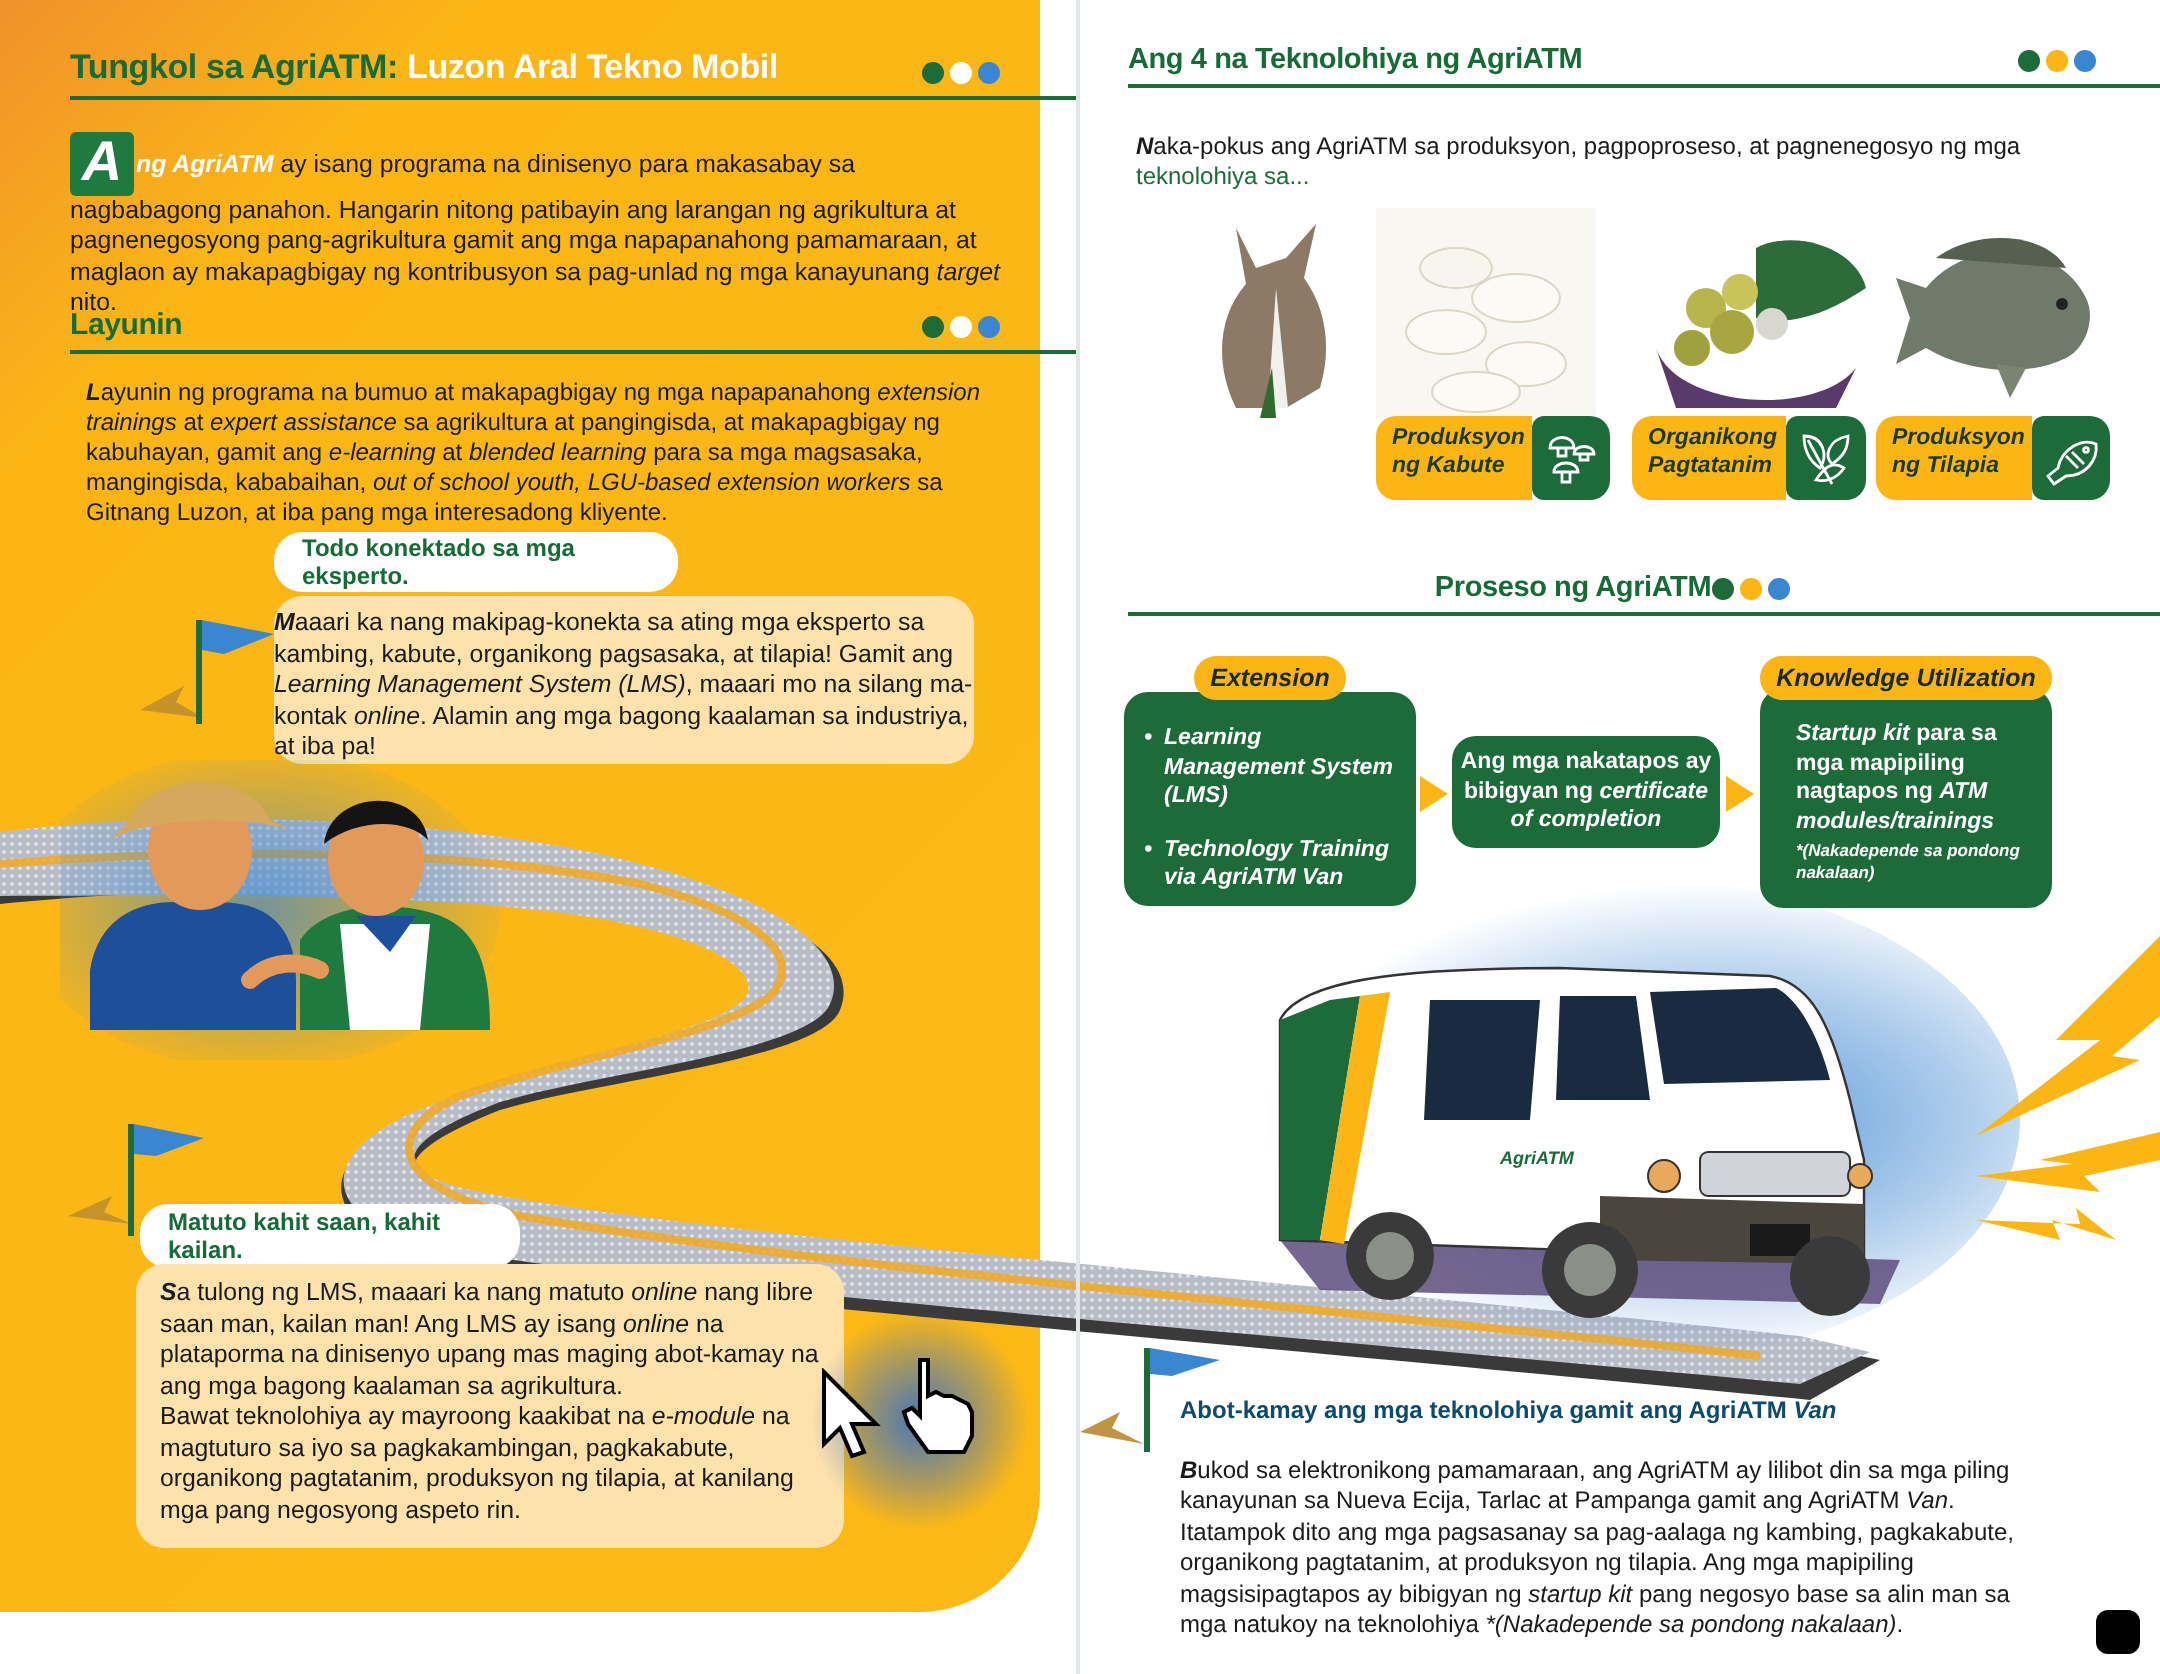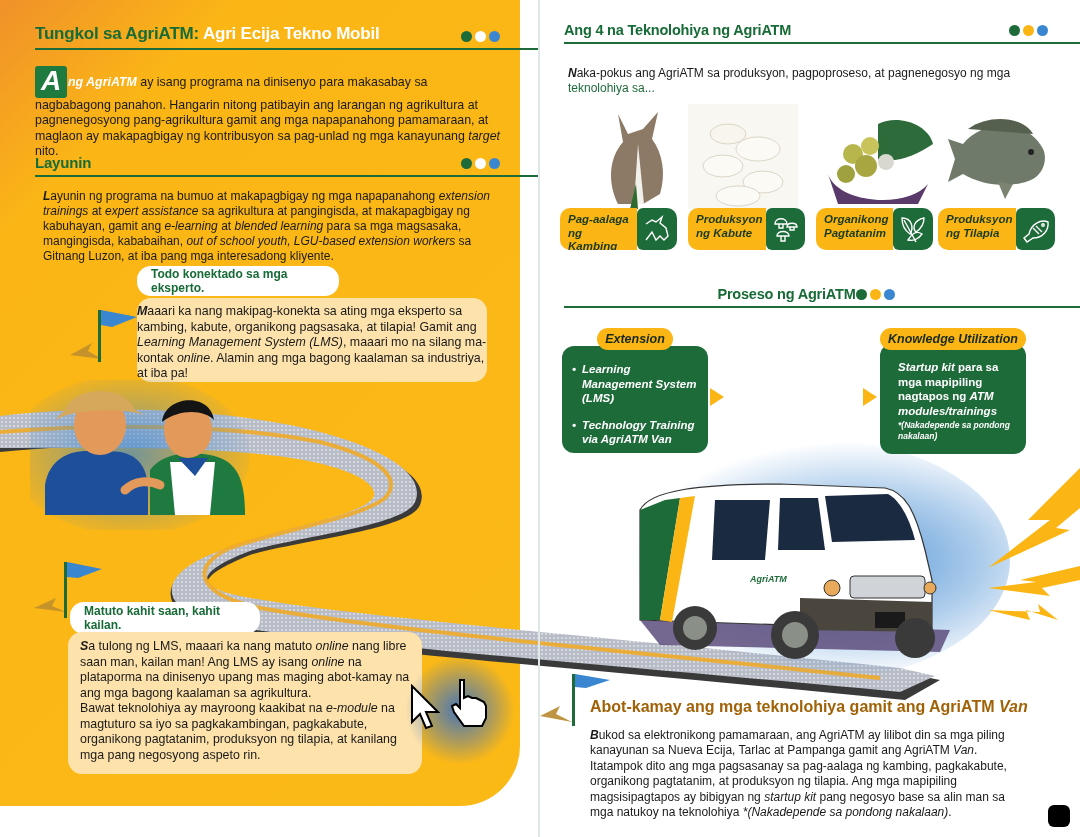--- a/index.html
+++ b/index.html
@@ -51,21 +51,21 @@
       </pattern>
     </defs>
     <path d="M0,40 C80,30 200,30 300,52 C400,75 430,100 420,125 C410,150 300,160 250,175 C200,195 190,210 240,220 C340,240 600,260 900,292 L940,300 L905,320 C600,290 340,270 230,252 C160,240 150,200 210,178 C280,150 370,140 380,118 C385,100 340,80 270,72 C190,62 80,64 0,72 Z" fill="#3a3a3a"></path>
     <path d="M0,36 C80,26 200,26 300,47 C400,70 425,100 415,122 C405,146 300,156 250,171 C200,190 190,206 240,216 C340,236 600,256 900,288 L935,296 L900,312 C600,284 340,264 230,246 C160,234 152,198 212,174 C282,146 366,136 374,116 C378,100 336,82 268,75 C190,66 80,68 0,68 Z" fill="url(#dotpat)"></path>
     <path d="M0,52 C100,44 230,44 320,62 C390,80 400,102 385,118 C360,138 280,150 230,168 C190,186 195,214 260,228 C400,252 620,270 880,298" fill="none" stroke="#f2a920" stroke-width="4" stroke-dasharray="0" opacity="0.85"></path>
   </svg>
 
   <div class="sec-head" style="left:35px;top:24px;width:505px;">
     <div class="sec-title">
       <span>Tungkol sa AgriATM:</span>
-      <span class="white">Agri Ecija Tekno Mobil</span>
+      <span class="white">Luzon Aral Tekno Mobil</span>
     </div>
     <div class="dots" style="margin-right:40px;">
       <span class="dot" style="background:#1e6b3a"></span>
       <span class="dot" style="background:#ffffff"></span>
       <span class="dot" style="background:#3b86d0"></span>
     </div>
   </div>
 
   <div class="para" style="left:35px;top:66px;width:470px;">
     <span class="dropcap">A</span><span class="lead-i">ng AgriATM</span><span> ay isang programa na dinisenyo para makasabay sa nagbabagong panahon. Hangarin nitong patibayin ang larangan ng agrikultura at pagnenegosyong pang-agrikultura gamit ang mga napapanahong pamamaraan, at maglaon ay makapagbigay ng kontribusyon sa pag-unlad ng mga kanayunang </span><i>target</i><span> nito.</span>
@@ -179,31 +179,20 @@
       <circle cx="68" cy="58" r="8" fill="#d9d8d0"></circle>
       <circle cx="28" cy="70" r="9" fill="#9fa13e"></circle>
     </svg>
     <svg class="tech-img" style="left:385px;width:110px;" viewBox="0 0 110 105">
       <path d="M5,35 L20,40 C40,15 85,15 100,45 C105,55 100,70 90,75 C70,85 40,82 20,70 L5,78 L12,55 Z" fill="#6f7a6a"></path>
       <path d="M25,25 C45,10 80,12 90,30 Z" fill="#55604f"></path>
       <circle cx="88" cy="48" r="3" fill="#222"></circle>
       <path d="M55,78 L62,95 L70,80 Z" fill="#7a8470"></path>
     </svg>
 
-    <div class="tech-label" style="left:2px;">
-      <div class="txt">
-          <div>Pag-aalaga</div>
-          <div>ng Kambing</div>
-        </div>
-      <div class="ic">
-          <svg width="30" height="30" viewBox="0 0 30 30" fill="none" stroke="#fff" stroke-width="1.4">
-            <path d="M4,10 L10,6 L14,8 L20,3 L18,9 L24,14 L26,22 L22,26 L18,22 L14,26 L10,18 L4,26"></path>
-          </svg>
-        </div>
-    </div>
     <div class="tech-label" style="left:130px;">
       <div class="txt">
           <div>Produksyon</div>
           <div>ng Kabute</div>
         </div>
       <div class="ic">
           <svg width="30" height="30" viewBox="0 0 30 30" fill="none" stroke="#fff" stroke-width="1.4">
             <path d="M4,10 C4,3 16,3 16,10 Z M8,10 L8,14 L12,14 L12,10"></path>
             <path d="M16,13 C16,8 26,8 26,13 Z M19,13 L19,16 L23,16 L23,13"></path>
             <path d="M6,22 C6,16 18,16 18,22 Z M10,22 L10,27 L14,27 L14,22"></path>
@@ -257,20 +246,23 @@
       </div>
     <div style="display:flex;gap:6px;">
         <span>•</span>
         <span>Technology Training via AgriATM Van</span>
       </div>
   </div>
   <div class="proc-tag" style="left:57px;top:328px;width:76px;">Extension</div>
 
   <div class="arrow-tri" style="left:170px;top:388px;"></div>
 
+  <div class="proc-green" style="left:186px;top:368px;width:134px;height:56px;text-align:center;padding:6px 4px;">
+    <span>Ang mga nakatapos ay bibigyan ng </span><i>certificate of completion</i>
+  </div>
 
   <div class="arrow-tri" style="left:323px;top:388px;"></div>
 
   <div class="proc-green" style="left:340px;top:344px;width:146px;height:110px;padding:16px 10px 0 18px;">
     <i>Startup kit</i><span> para sa mga mapipiling nagtapos ng </span><i>ATM modules/trainings</i>
     <div style="font-size:8.5px;line-height:11px;font-style:italic;margin-top:2px;">*(Nakadepende sa pondong nakalaan)</div>
   </div>
   <div class="proc-tag" style="left:340px;top:328px;width:146px;">Knowledge Utilization</div>
 
   <svg style="position:absolute;left:430px;top:458px;" width="110" height="170" viewBox="0 0 110 170">
@@ -299,21 +291,21 @@
     <circle cx="295" cy="168" r="20" fill="#3a3a3a"></circle>
     <text x="130" y="112" font-size="9" font-style="italic" font-weight="bold" fill="#1e6b3a" font-family="Liberation Sans, sans-serif">AgriATM</text>
   </svg>
 
   <svg style="position:absolute;left:0px;top:672px;" width="80" height="60" viewBox="0 0 80 60">
     <path d="M0,44 L20,34 L16,42 L32,50 Z" fill="#b88a30" opacity="0.9"></path>
     <rect x="32" y="2" width="3" height="52" fill="#1e6b3a"></rect>
     <path d="M35,2 L70,8 L46,16 L35,15 Z" fill="#3b86d0"></path>
   </svg>
 
-  <div style="position:absolute;left:50px;top:698px;font-weight:bold;font-size:16px;color:#a16207;">
+  <div style="position:absolute;left:50px;top:698px;font-weight:bold;font-size:12px;color:#0c4a6e;">
     <span>Abot-kamay ang mga teknolohiya gamit ang AgriATM </span><i>Van</i>
   </div>
 
   <div class="para" style="left:50px;top:728px;width:440px;font-size:12px;line-height:15.4px;">
     <span class="bold-i">B</span><span>ukod sa elektronikong pamamaraan, ang AgriATM ay lilibot din sa mga piling kanayunan sa Nueva Ecija, Tarlac at Pampanga gamit ang AgriATM </span><i>Van</i><span>. Itatampok dito ang mga pagsasanay sa pag-aalaga ng kambing, pagkakabute, organikong pagtatanim, at produksyon ng tilapia. Ang mga mapipiling magsisipagtapos ay bibigyan ng </span><i>startup kit</i><span> pang negosyo base sa alin man sa mga natukoy na teknolohiya </span><i>*(Nakadepende sa pondong nakalaan)</i><span>.</span>
   </div>
 
   <div class="black-tab"></div>
 </div>
 

